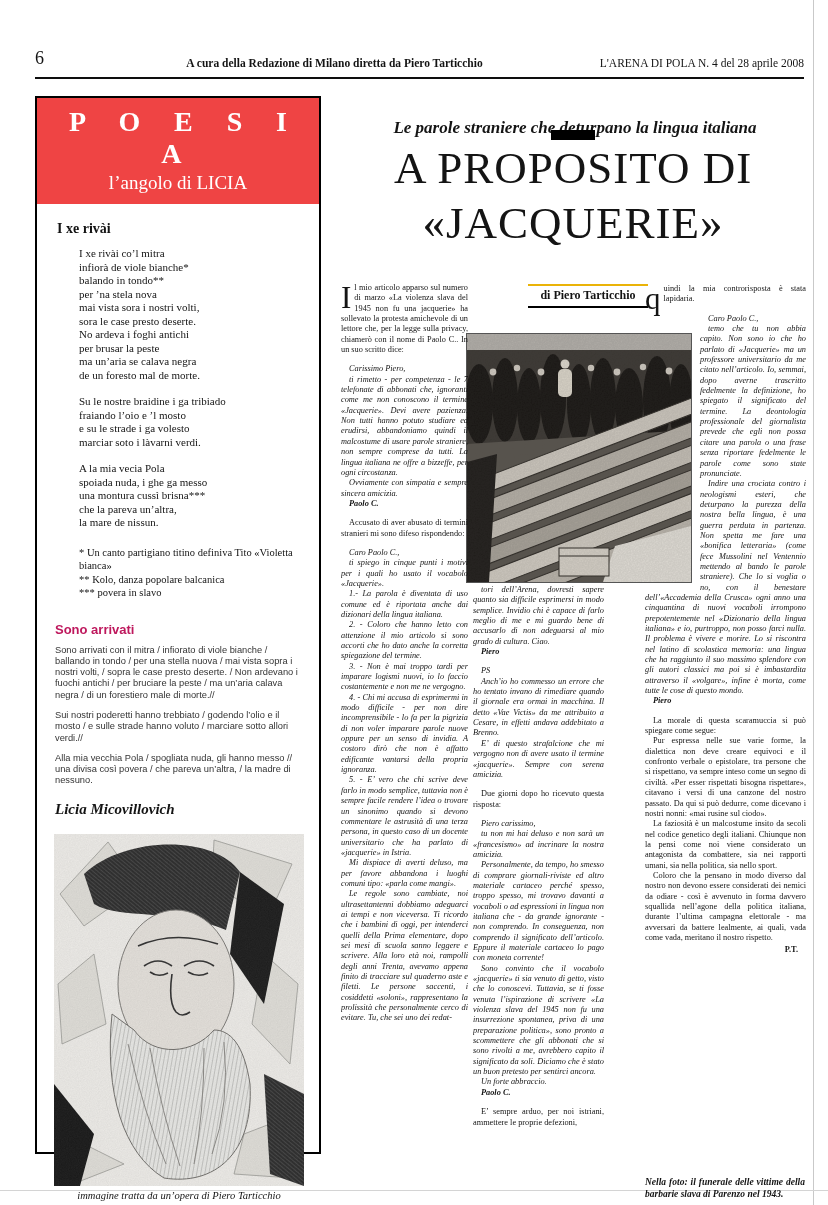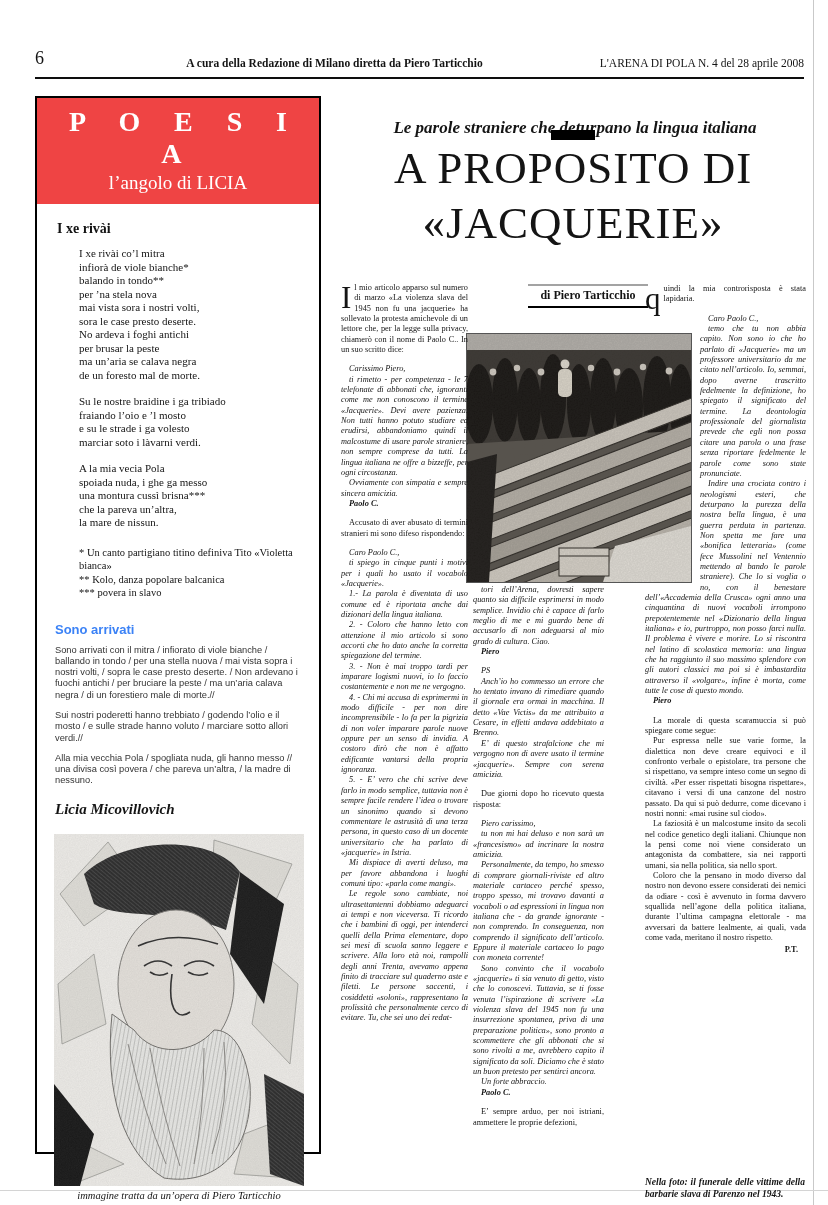--- a/index.html
+++ b/index.html
@@ -21,35 +21,35 @@
   .poesia-head{background:#ef4444;color:#fff;text-align:center;padding:8px 0 10px;}
   .poesia-title{font-size:28px;font-weight:bold;letter-spacing:0.48em;text-indent:0.48em;}
   .poesia-subtitle{font-size:19px;margin-top:2px;}
   .box-content{padding:3px 14px 0 16px;}
   .poem-title{font-weight:bold;font-size:14px;margin:14px 0 10px 4px;}
   .stanza{margin:0 0 13px 26px;}
   .poem-line{font-size:11px;line-height:13.5px;}
   .footnotes{margin:16px 0 0 26px;}
   .fn-line{font-size:10.5px;line-height:13.5px;}
   .trans-title{font-family:"Liberation Sans","DejaVu Sans",sans-serif;font-weight:bold;
-               font-size:13px;margin:22px 0 8px 2px;color:#3b82f6;}
+               font-size:13px;margin:22px 0 8px 2px;color:#be185d;}
   .trans-para{font-family:"Liberation Sans","DejaVu Sans",sans-serif;font-size:9.3px;
               line-height:11.3px;color:#333;margin:0 0 9px 2px;}
   .poem-author{font-weight:bold;font-style:italic;font-size:15px;margin:14px 0 0 2px;}
   .artwork-wrap{margin:16px auto 0;width:250px;}
   .artwork-wrap svg{display:block;}
   .art-caption{text-align:center;font-style:italic;font-size:10.5px;margin-top:4px;}
 
   
   .kicker{position:absolute;left:345px;width:460px;top:98px;text-align:center;
           font-style:italic;font-weight:bold;font-size:17px;margin-top:20px;}
   .kicker-bar{position:absolute;left:551px;top:130px;width:44px;height:10px;background:#000;}
   .art-title{position:absolute;left:340px;width:466px;top:141px;text-align:center;
              font-size:45px;line-height:55px;letter-spacing:1px;}
-  .byline{position:absolute;left:528px;top:284px;width:120px;border-top:2px solid #a3a3a3;
+  .byline{position:absolute;left:528px;top:284px;width:120px;border-top:2px solid #eab308;
           border-bottom:2px solid #000;text-align:center;font-weight:bold;font-size:12px;
           padding:2px 0 3px;}
 
   
   .col{position:absolute;font-size:8.3px;line-height:10.35px;text-align:justify;overflow:hidden;}
   .col1{left:341px;top:283px;width:127px;height:914px;}
   .col2{left:473px;top:585px;width:131px;height:612px;}
   .col3{left:645px;top:284px;width:161px;height:845px;}
   .para{margin:0;text-indent:8px;}
   .first{text-indent:0;}

